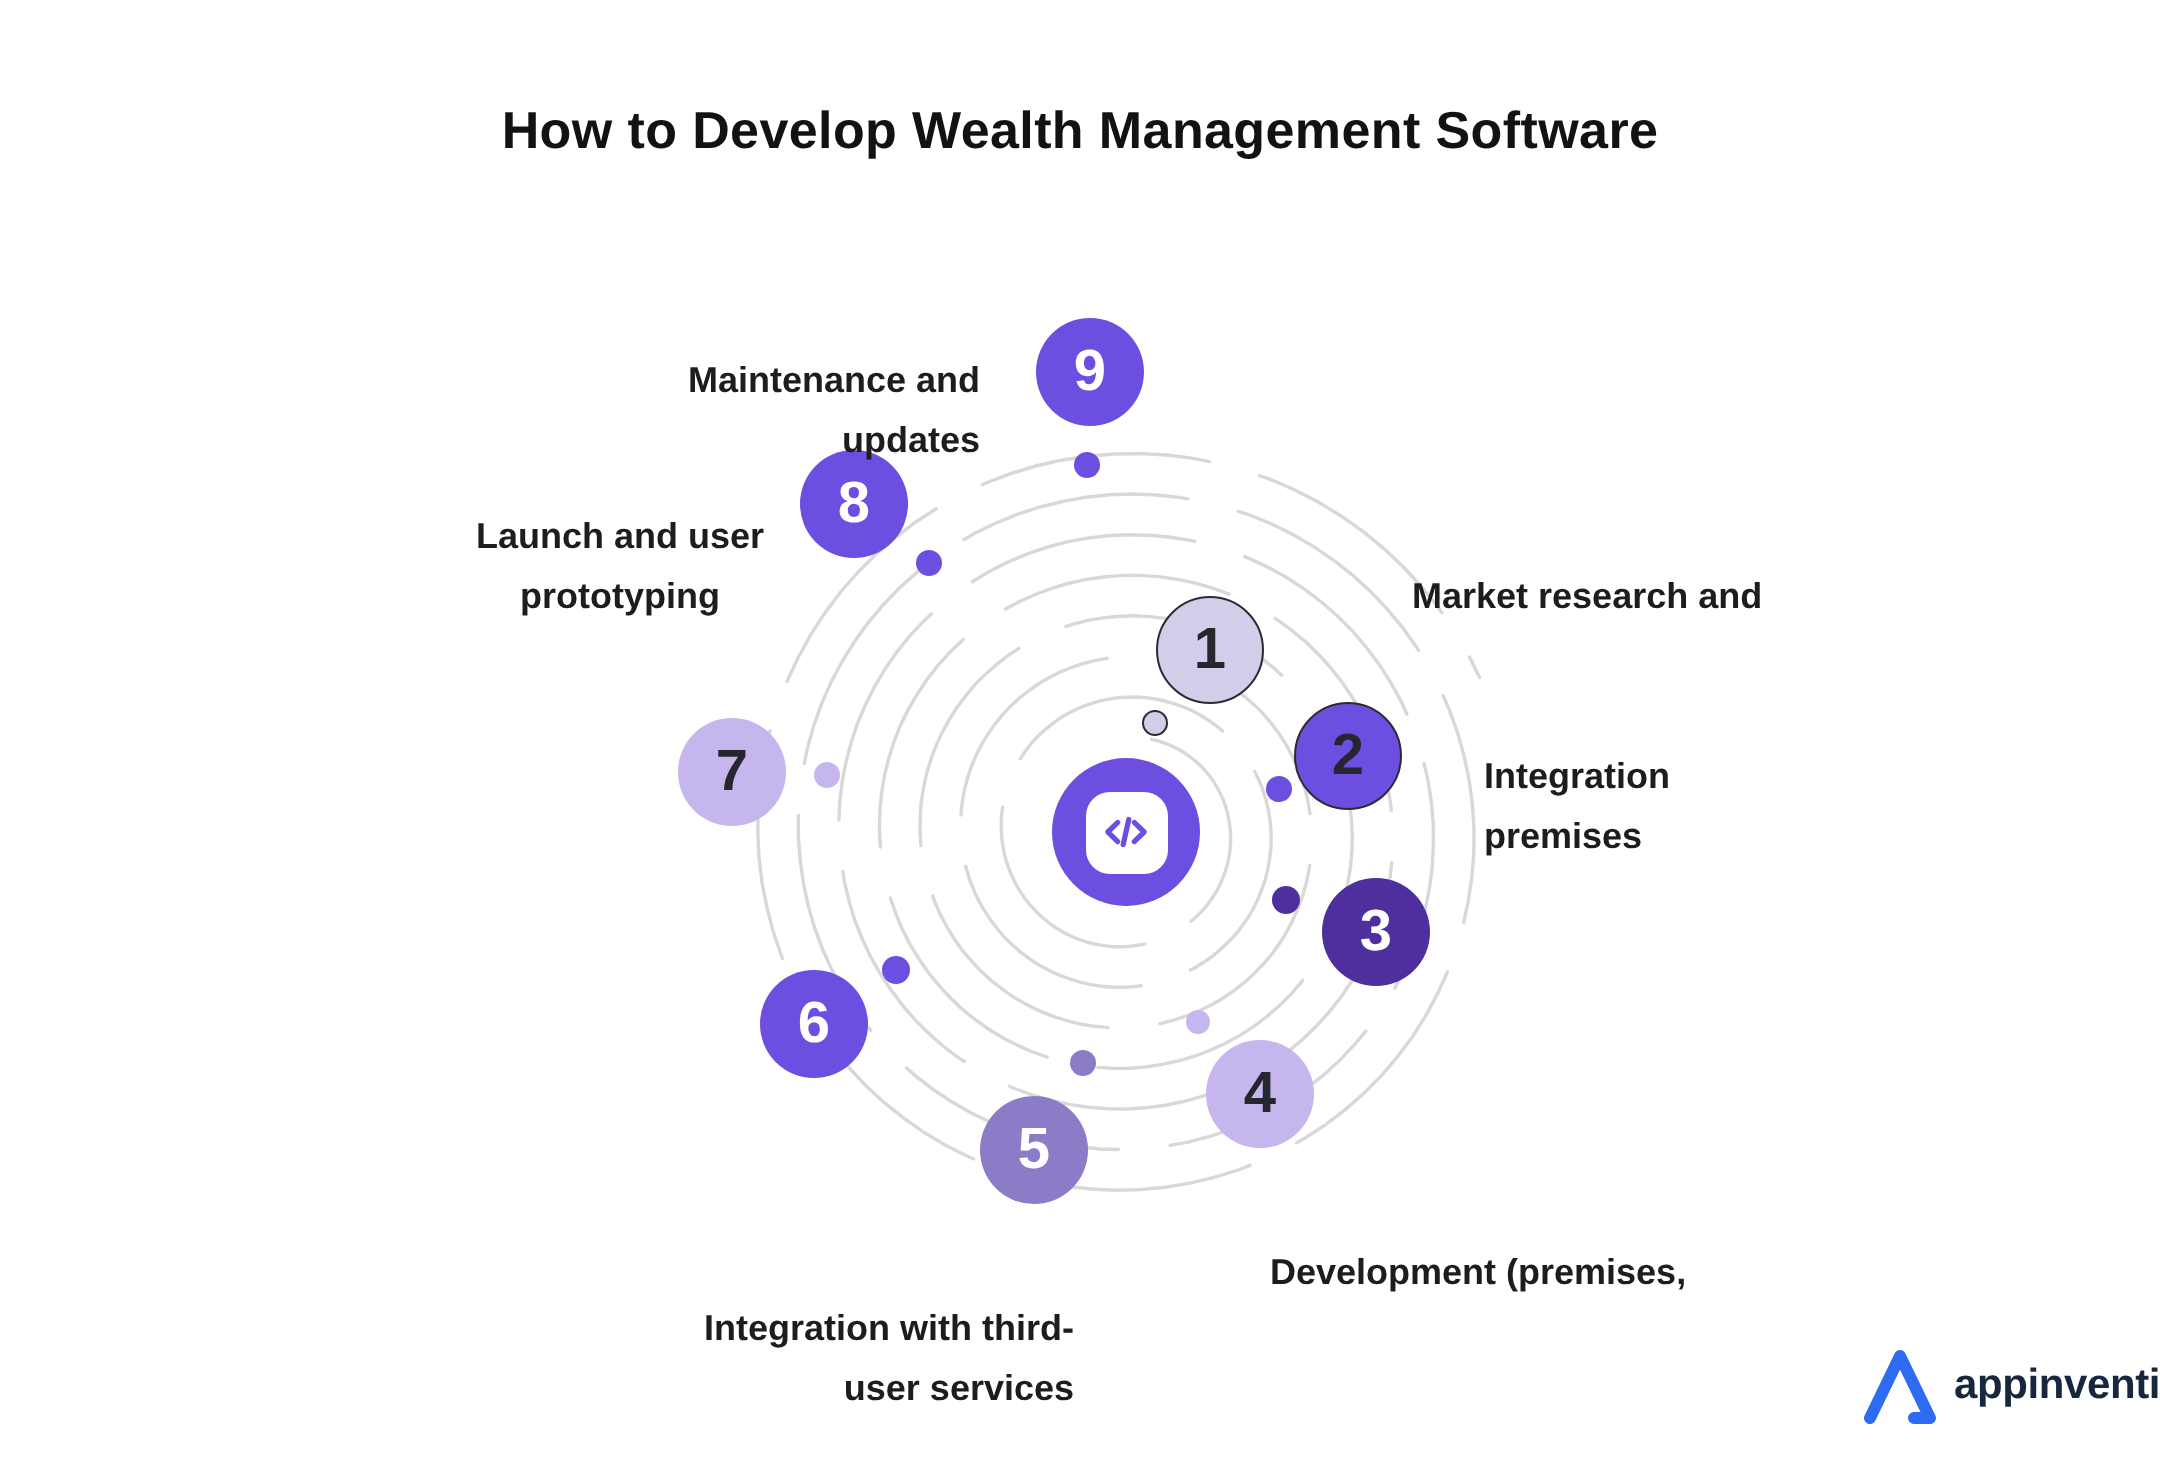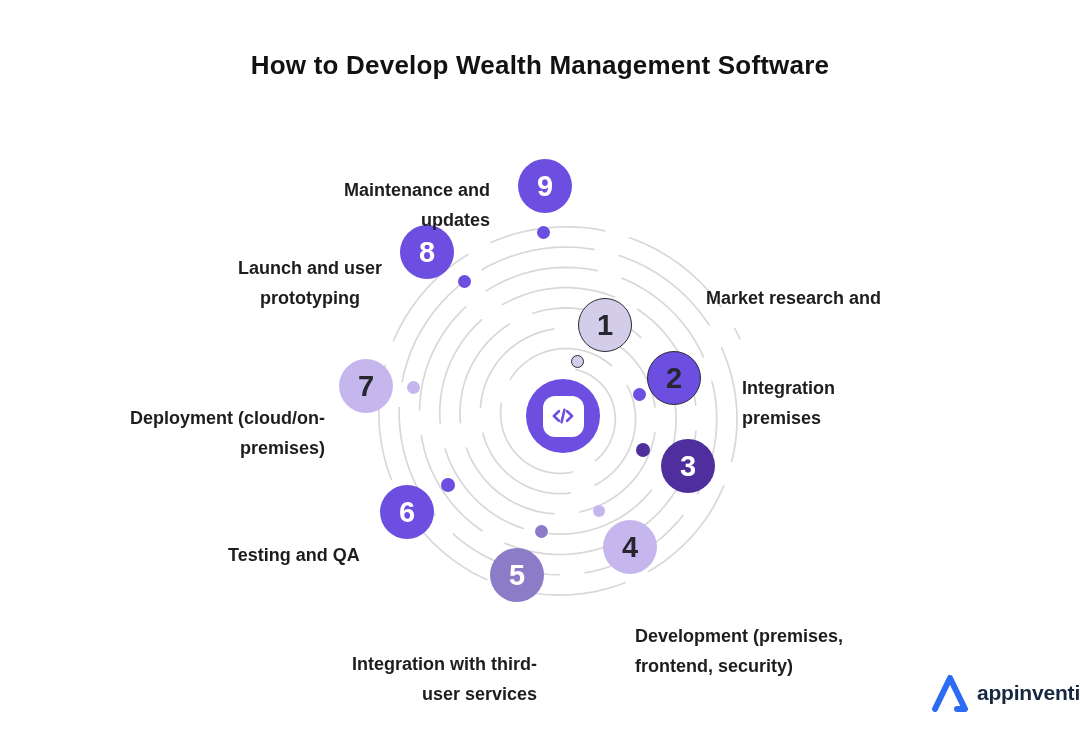--- a/index.html
+++ b/index.html
@@ -160,32 +160,24 @@
 
   <div class="label l1">
     <div>Market research and</div>
   </div>
   <div class="label l2">
     <div>Integration</div>
     <div>premises</div>
   </div>
   <div class="label l4">
     <div>Development (premises,</div>
-    <div>frontend, security)</div>
   </div>
   <div class="label l5 r">
     <div>Integration with third-</div>
     <div>user services</div>
-  </div>
-  <div class="label l6">
-    <div>Testing and QA</div>
-  </div>
-  <div class="label l7 r">
-    <div>Deployment (cloud/on-</div>
-    <div>premises)</div>
   </div>
   <div class="label l8 r">
     <div>Launch and user</div>
     <div>prototyping</div>
   </div>
   <div class="label l9 r">
     <div>Maintenance and</div>
     <div>updates</div>
   </div>
 

